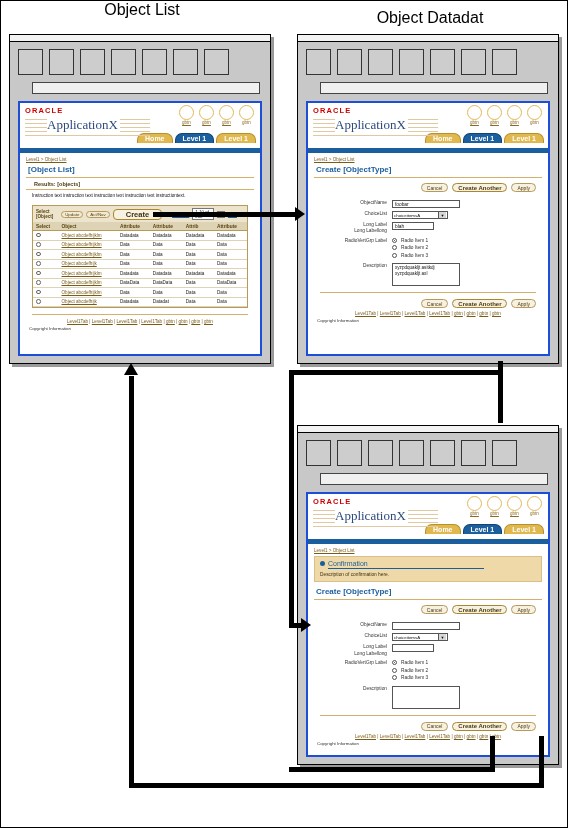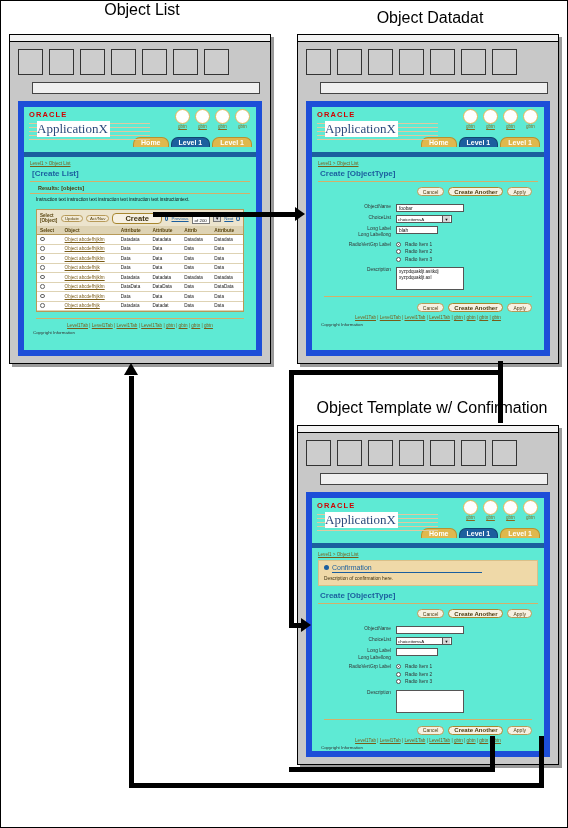--- a/index.html
+++ b/index.html
@@ -37,32 +37,32 @@
     display:flex; gap:6px; padding:7px 8px 5px 8px; align-items:center;
   }
   .tb-btn {
     width:25px; height:26px; background:#cdcdcd; border:1px solid #333;
   }
   .br-addr {
     margin:2px 10px 7px 22px; height:12px;
     background:#f0f0f0; border:1px solid #444;
   }
   .br-viewport {
-    margin:0 8px 7px 8px; background:#5eead4; border:6px solid #1d4ed8;
+    margin:0 8px 7px 8px; background:#ffffff; border:2px solid #1d4ed8;
     overflow:hidden; position:relative;
   }
 
   
   .app-head { position:relative; height:45px; padding:3px 4px 0 5px; }
   .oracle-logo {
     color:#d00000; font-size:7.5px; font-weight:bold;
     letter-spacing:1.1px; font-family:"Liberation Sans", sans-serif;
   }
   .appx {
-    color:#2c4a7c; font-size:13px; margin-top:1px; margin-left:8px;
+    color:#2c4a7c; font-size:13px; margin-top:1px; margin-left:22px;
     font-family:"Liberation Serif", serif; position:relative; z-index:2;
     display:inline-block; background:#fff; padding-right:2px;
   }
   .rule-stack { position:absolute; left:5px; top:16px; width:52%; z-index:1; }
   .rule-stack div { height:1px; background:#e0c9a0; margin-bottom:3px; }
   .gbtns { position:absolute; right:6px; top:2px; display:flex; gap:5px; }
   .gbtn { text-align:center; }
   .gbtn .circ {
     width:15px; height:15px; border:1.4px solid #e2b857;
     border-radius:50%; background:#fff;
@@ -256,21 +256,21 @@
         <div class="tabs">
           <div class="tab">Home</div>
           <div class="tab sel">Level 1</div>
           <div class="tab">Level 1</div>
         </div>
       </div>
       <div class="blue-bar"></div>
 
       <div class="page-body">
         <div class="crumb"><u>Level1 &gt; Object List</u></div>
-        <div class="page-h1">[Create List]</div>
+        <div class="page-h1">[Object List]</div>
         <div class="gold-rule"></div>
         <div class="sec-h">Results: [objects]</div>
         <div class="gold-rule"></div>
         <div class="instr">Instruction text instruction text instruction text instruction text instructiontext.</div>
 
         <div class="tbl-wrap">
           <div class="tbl-ctrl">
             <span class="ctrl-label">Select [Object]</span>
             <span class="mini-btn">Update</span>
             <span class="mini-btn">Act/Nav</span>
@@ -483,21 +483,20 @@
           <span class="form-btn">Apply</span>
         </div>
         <div class="foot-links" style="margin-top:3px;">
           <a>Level1Tab</a><span> | </span><a>Level1Tab</a><span> | </span><a>Level1Tab</a><span> | </span><a>Level1Tab</a><span> | </span><a>gbtn</a><span> | </span><a>gbtn</a><span> | </span><a>gbtn</a><span> | </span><a>gbtn</a>
         </div>
         <div class="copyright">Copyright Information</div>
       </div>
     </div>
   </div>
 
-  <div class="panel-title" style="left:298px; top:398px; width:266px;">Object Template w/ Confirmation</div>
 
   <div class="browser" style="left:296px; top:424px; width:262px; height:340px;">
     <div class="br-titlebar"></div>
     <div class="br-toolbar">
       <div class="tb-btn"></div>
       <div class="tb-btn"></div>
       <div class="tb-btn"></div>
       <div class="tb-btn"></div>
       <div class="tb-btn"></div>
       <div class="tb-btn"></div>

